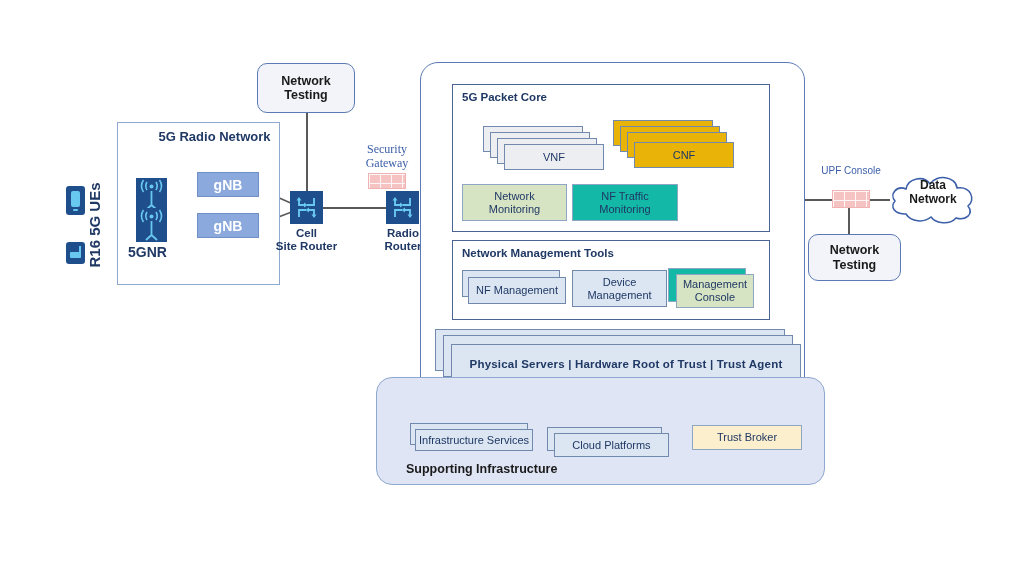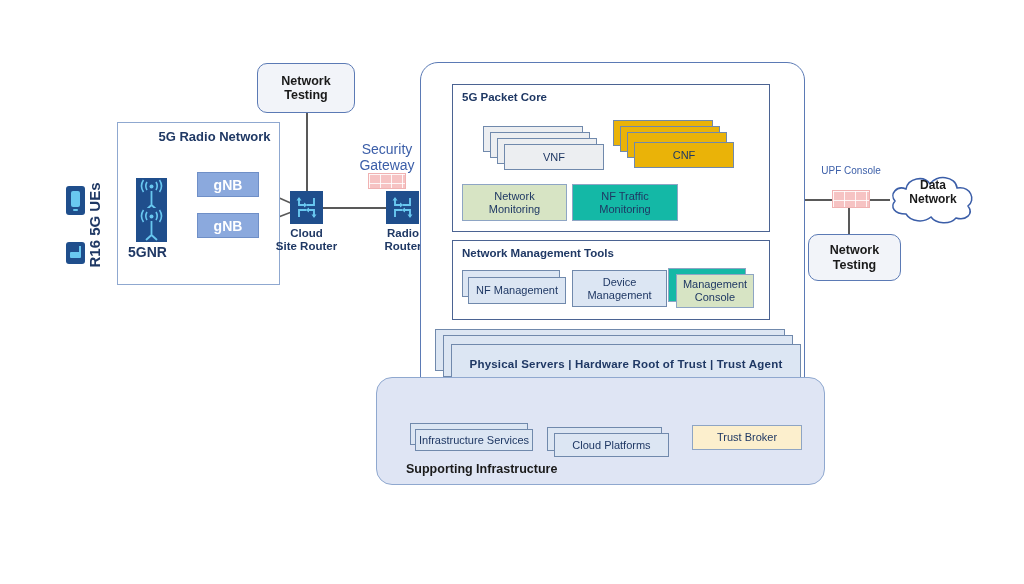--- a/index.html
+++ b/index.html
@@ -125,24 +125,24 @@
       <path d="M9 7 L9 14 L16 14" stroke="#69c8f0" stroke-width="1.9" fill="none"></path>
       <path d="M24 7 L24 14 L17 14" stroke="#69c8f0" stroke-width="1.9" fill="none"></path>
       <path d="M9 26 L9 19 L16 19" stroke="#69c8f0" stroke-width="1.9" fill="none"></path>
       <path d="M24 26 L24 19 L17 19" stroke="#69c8f0" stroke-width="1.9" fill="none"></path>
       <path d="M6.5 9.5 L9 6 L11.5 9.5 Z" fill="#69c8f0"></path>
       <path d="M21.5 23.5 L24 27 L26.5 23.5 Z" fill="#69c8f0"></path>
       <path d="M14 11.5 L17.5 14 L14 16.5 Z" fill="#69c8f0"></path>
       <path d="M19 16.5 L15.5 19 L19 21.5 Z" fill="#69c8f0"></path>
     </svg>
   </div>
-  <div class="lbl" style="left:268px;top:225px;width:77px;height:30px;font-size:11.5px;color:#1f3864;font-weight:600;">Cloud
+  <div class="lbl" style="left:268px;top:225px;width:77px;height:30px;font-size:11.5px;color:#1f3864;font-weight:600;">Cell
 Site Router</div>
 
-  <div class="lbl" style="left:352px;top:143px;width:70px;height:28px;font-size:14px;color:#3b5ea8;">Security
+  <div class="lbl" style="left:352px;top:143px;width:70px;height:28px;font-size:12px;color:#3b5ea8;font-family:Liberation Serif, serif;">Security
 Gateway</div>
   <div class="abs fw" style="left:368px;top:173px;width:38px;height:16px;">
       <div class="fw-grid"></div>
     </div>
 
   <div class="abs router" style="left:386px;top:191px;width:33px;height:33px;">
     <svg width="33" height="33" viewBox="0 0 33 33">
       <path d="M9 7 L9 14 L16 14" stroke="#69c8f0" stroke-width="1.9" fill="none"></path>
       <path d="M24 7 L24 14 L17 14" stroke="#69c8f0" stroke-width="1.9" fill="none"></path>
       <path d="M9 26 L9 19 L16 19" stroke="#69c8f0" stroke-width="1.9" fill="none"></path>

